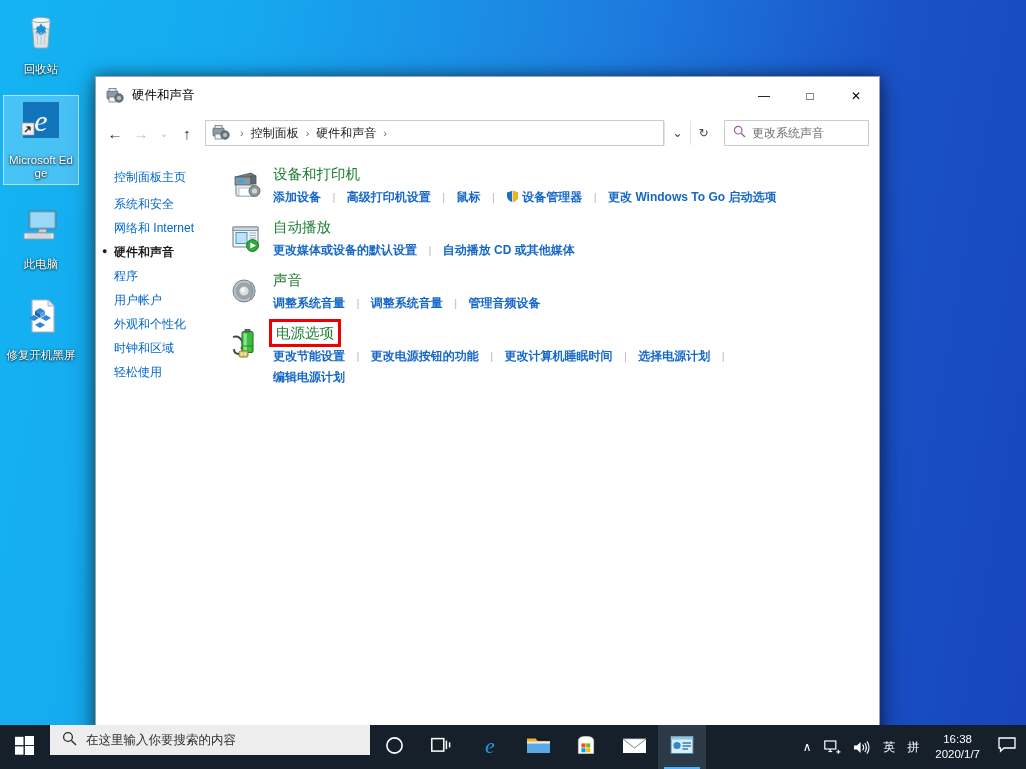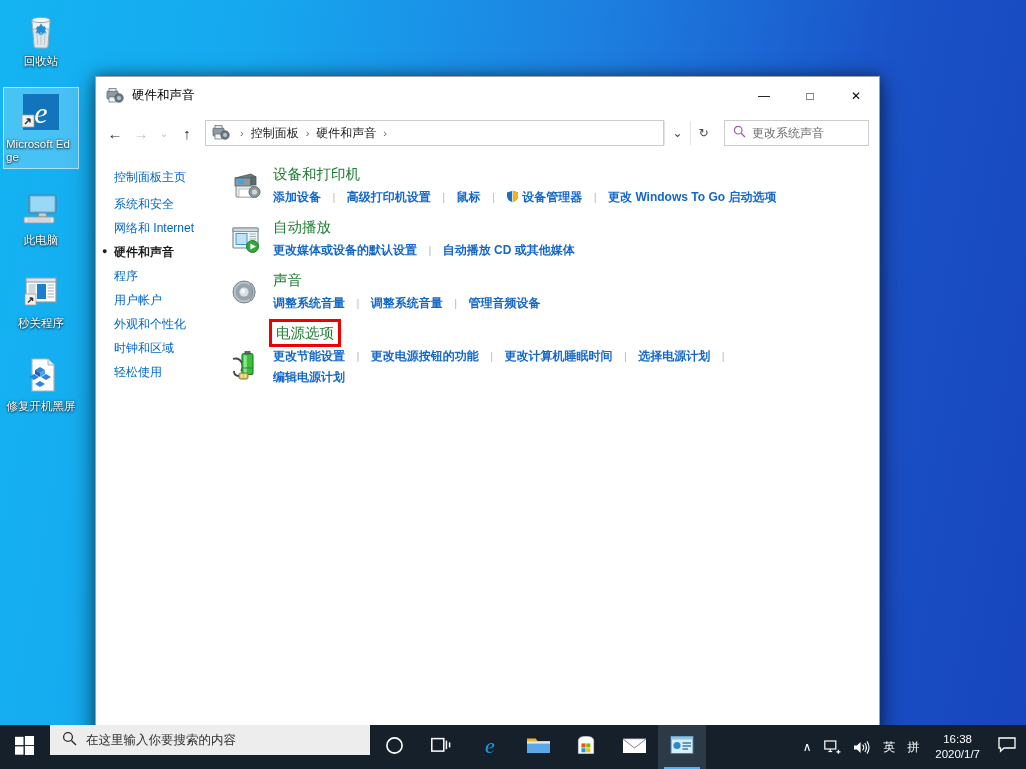--- a/index.html
+++ b/index.html
@@ -23,22 +23,22 @@
     display: flex; flex-direction: column; align-items: center;
     padding: 3px 2px 4px 2px;
     border: 1px solid transparent;
   }
   .desk-icon.selected {
     background: rgba(255,255,255,0.22);
     border: 1px solid rgba(255,255,255,0.55);
   }
   .desk-icon .glyph { width: 44px; height: 44px; position: relative; }
   .desk-icon .cap {
-    margin-top: 3px;
-    font-size: 11.5px; color: #ffffff; 
+    margin-top: 11px;
+    font-size: 11.5px; color: #ffffff; text-align: center;
     line-height: 13px;
     text-shadow: 0 1px 2px rgba(0,0,0,0.75), 0 0 3px rgba(0,0,0,0.6);
     word-break: break-all;
   }
 
   
   #cp-window {
     position: absolute; left: 95px; top: 76px;
     width: 785px; height: 723px;
     background: #ffffff;
@@ -109,21 +109,21 @@
   .side-link.current {
     color: #1a1a1a; font-weight: bold; position: relative;
   }
   .side-link.current::before {
     content: "\25CF"; position: absolute; left: -12px; top: -1px;
     font-size: 9px; color: #1a1a1a; font-weight: normal;
   }
 
   .cp-main { flex: 1; padding: 12px 12px 0 18px; }
   .cat {
-    display: flex; align-items: flex-end; margin-bottom: 10px;
+    display: flex; align-items: flex-start; margin-bottom: 10px;
   }
   .cat-ic { width: 38px; flex: none; padding-top: 4px; }
   .cat-body { flex: 1; padding-left: 6px; position: relative; }
   .cat-title {
     font-size: 14.5px; color: #1e7d32; line-height: 20px;
     display: inline-block; cursor: pointer;
   }
   .cat-title.boxed {
     outline: 3px solid #ee0000; outline-offset: 1px;
     padding: 0 3px;
@@ -223,34 +223,20 @@
           <rect x="10" y="8" width="27" height="18" rx="1.5" fill="#5fb8e8" stroke="#5d7e90" stroke-width="1.2"></rect>
           <rect x="11.6" y="9.6" width="23.8" height="14.8" fill="#9bd8f5"></rect>
           <path d="M20 26 L27 26 L28 30 L19 30 Z" fill="#c5ced3" stroke="#7d8d95" stroke-width="0.8"></path>
           <rect x="5" y="30" width="30" height="6" rx="1" fill="#e2e8ec" stroke="#8c9aa2" stroke-width="1"></rect>
           <path d="M8 32 H32 M8 34 H32" stroke="#b5c0c7" stroke-width="0.8"></path>
         </svg>
       </span>
       <span class="cap">此电脑</span>
     </div>
 
-    <div class="desk-icon">
-      <span class="glyph">
-        <svg width="44" height="44" viewBox="0 0 44 44">
-          <rect x="7" y="8" width="30" height="24" fill="#ffffff" stroke="#8a9aa5" stroke-width="1.2"></rect>
-          <rect x="7" y="8" width="30" height="4" fill="#dde7ee" stroke="#8a9aa5" stroke-width="1"></rect>
-          <rect x="9.5" y="14" width="7" height="15" fill="#cfd9e0"></rect>
-          <rect x="18" y="14" width="9" height="15" fill="#1a7fd0"></rect>
-          <path d="M28.5 15 H35 M28.5 18 H35 M28.5 21 H35 M28.5 24 H35 M28.5 27 H35" stroke="#9fb0bb" stroke-width="1.2"></path>
-          <rect x="6" y="24" width="11" height="11" fill="#f0f0f0" stroke="#9a9a9a" stroke-width="0.7"></rect>
-          <path d="M9 32.5 L13.6 28 M13.6 28 L13.6 31 M13.6 28 L10.6 28" stroke="#303030" stroke-width="1.3" fill="none"></path>
-        </svg>
-      </span>
-      <span class="cap">秒关程序</span>
-    </div>
 
     <div class="desk-icon">
       <span class="glyph">
         <svg width="44" height="44" viewBox="0 0 44 44">
           <path d="M13 6 H29 L35 12 V38 H13 Z" fill="#ffffff" stroke="#a8b2b8" stroke-width="1.2"></path>
           <path d="M29 6 L29 12 L35 12" fill="#e6ebee" stroke="#a8b2b8" stroke-width="1"></path>
           <path d="M16 17 L21 14 L26 17 L21 20 Z" fill="#2f86d6"></path>
           <path d="M10 24 L15 21 L20 24 L15 27 Z" fill="#2f86d6"></path>
           <path d="M22 24 L27 21 L32 24 L27 27 Z" fill="#2f86d6"></path>
           <path d="M16 31 L21 28 L26 31 L21 34 Z" fill="#2f86d6"></path>

